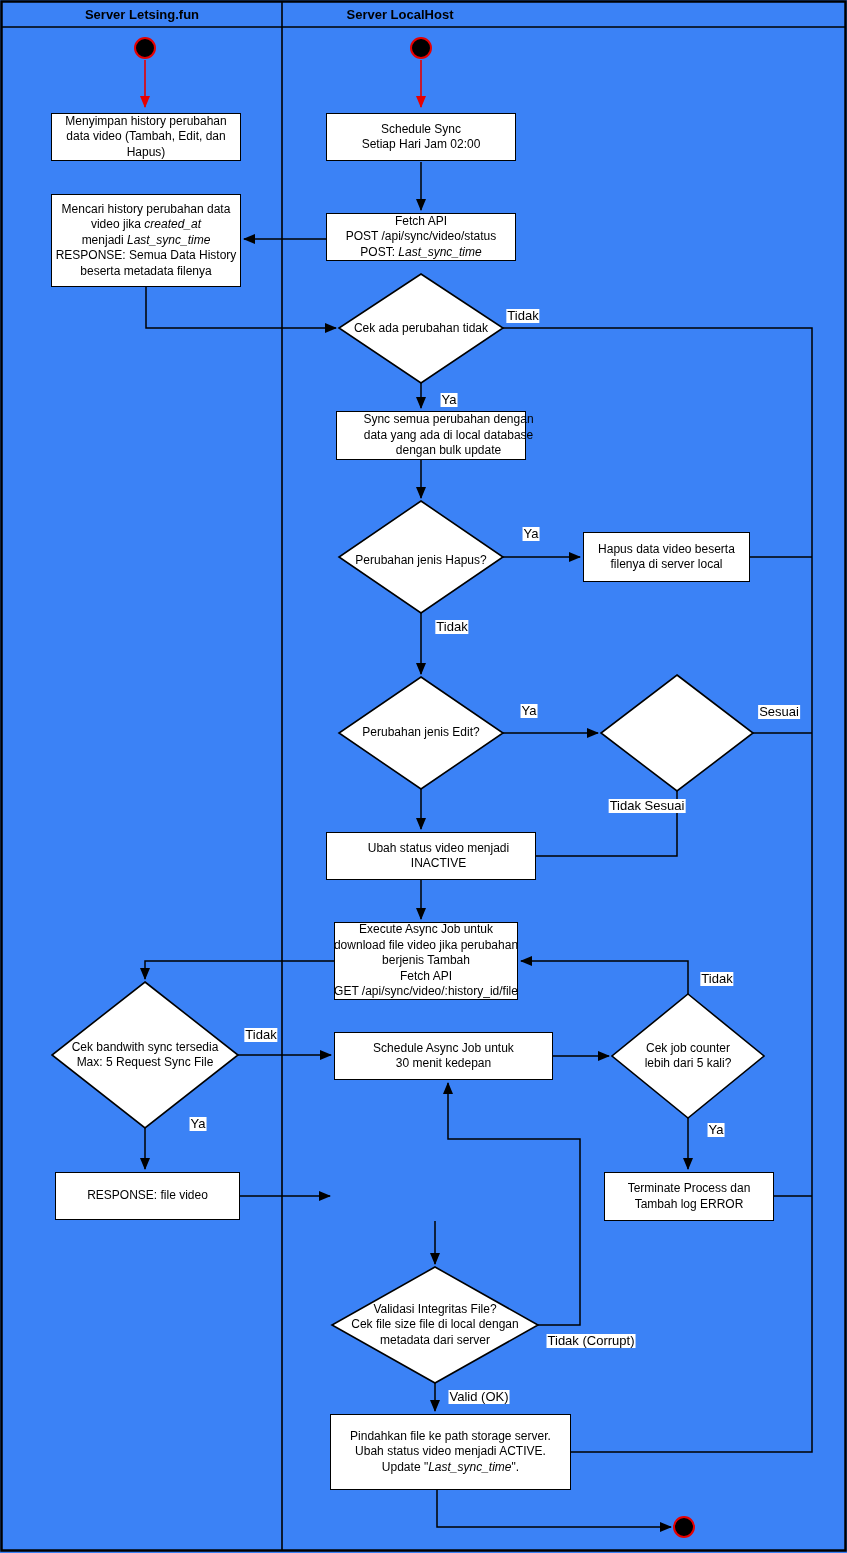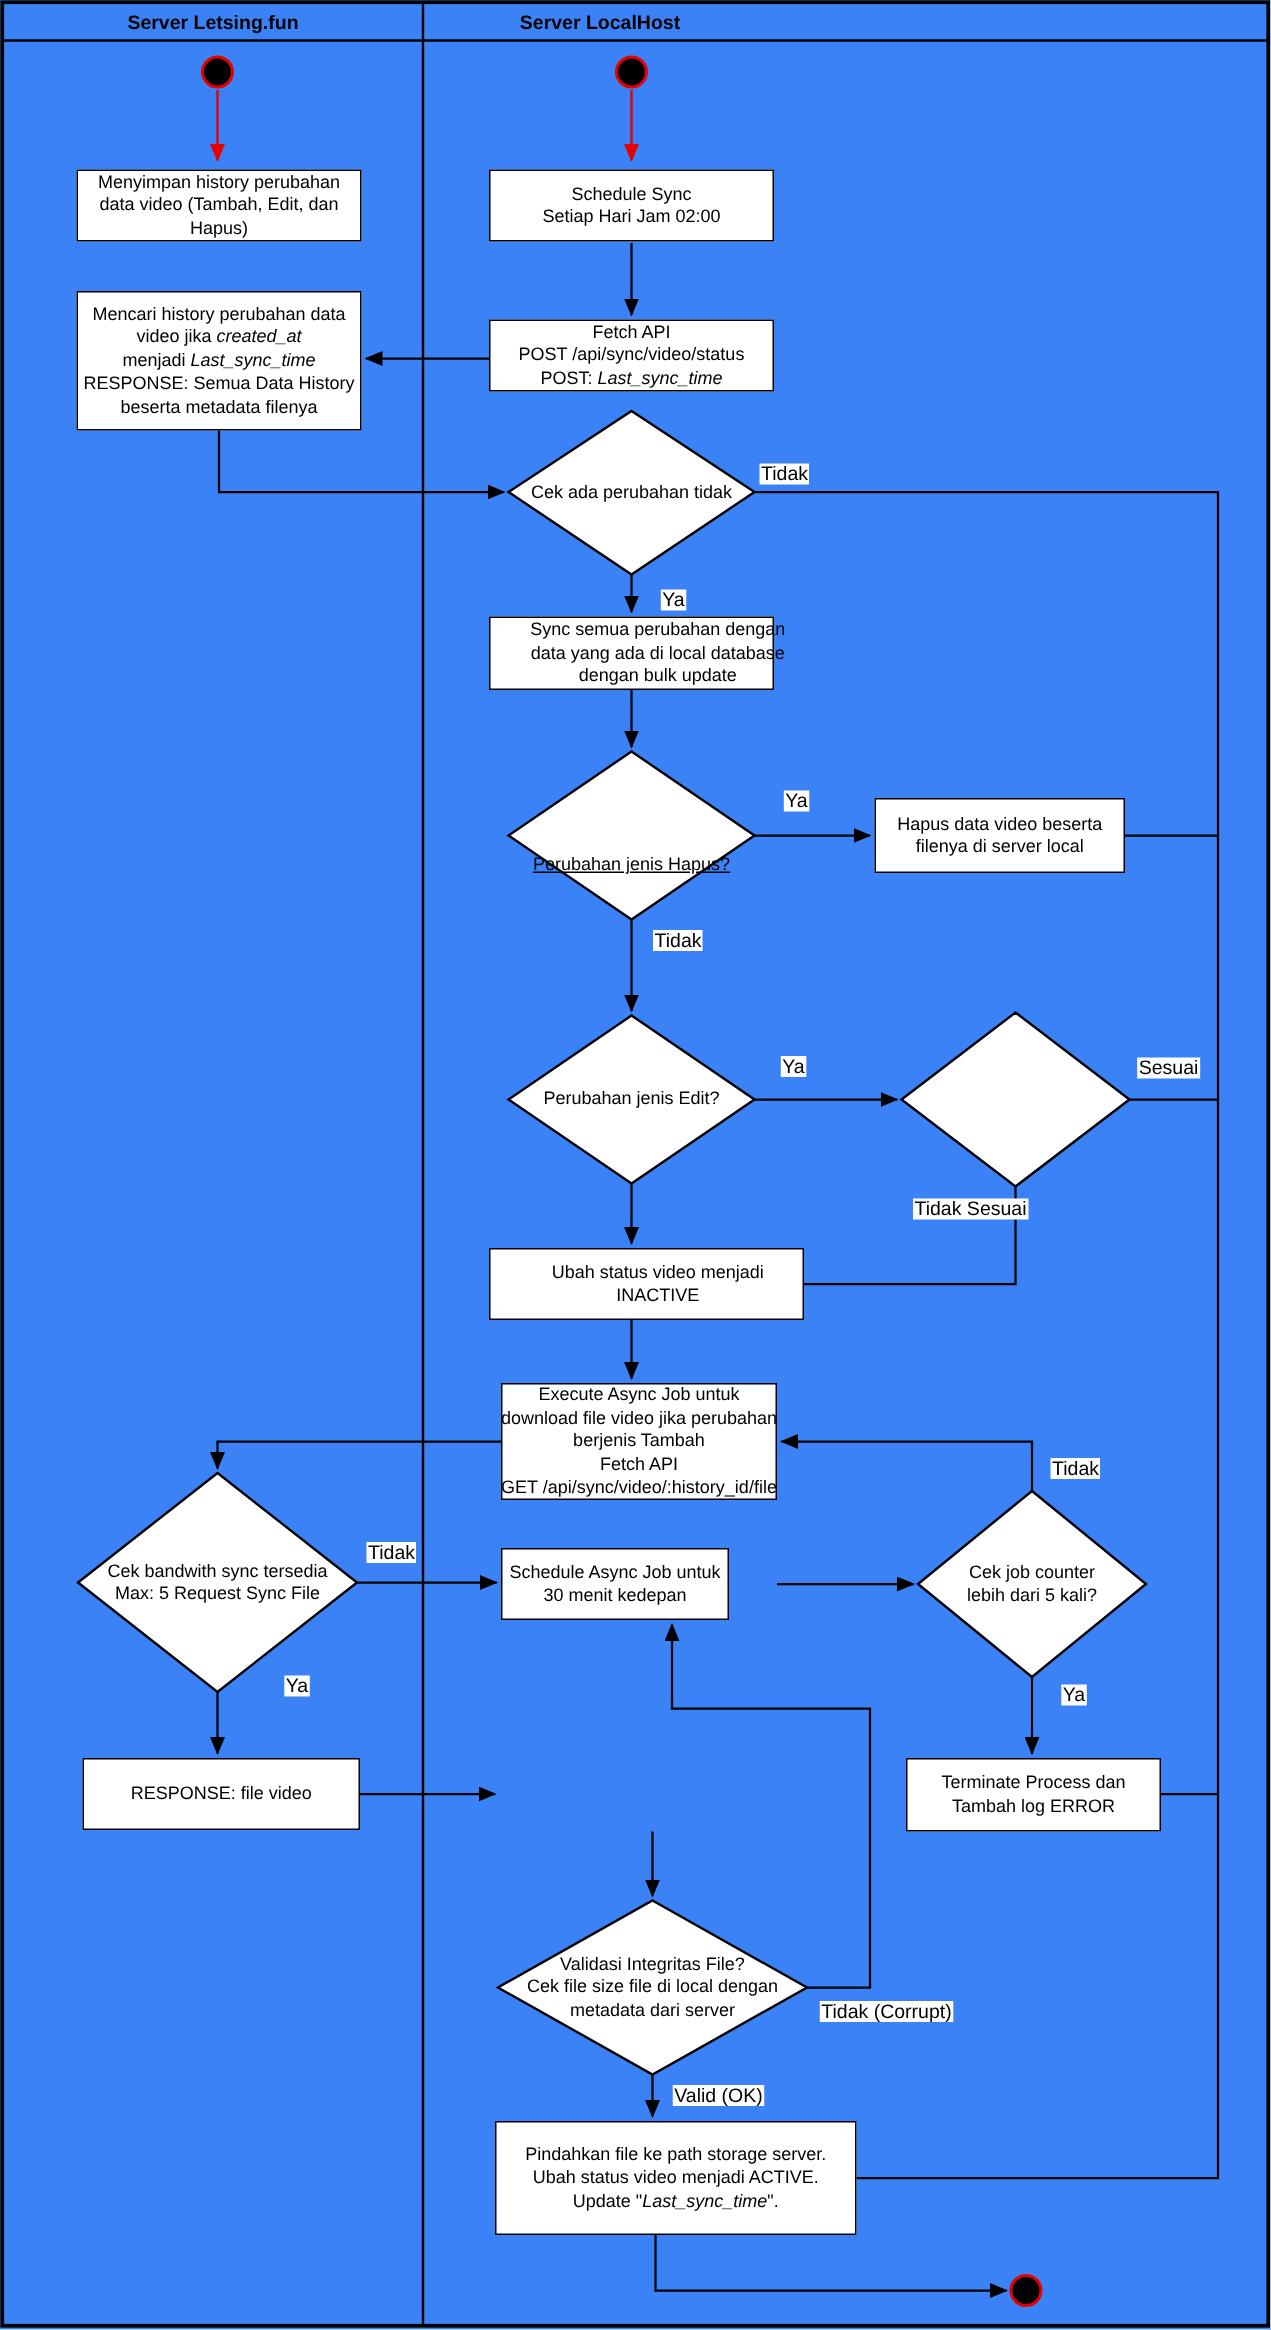--- a/index.html
+++ b/index.html
@@ -106,61 +106,61 @@
     </div>
   <div class="node" style="left:326px;top:113px;width:190px;height:48px;">
       <div><span>Schedule Sync</span></div>
       <div><span>Setiap Hari Jam 02:00</span></div>
     </div>
   <div class="node" style="left:326px;top:213px;width:190px;height:48px;">
       <div><span>Fetch API</span></div>
       <div><span>POST /api/sync/video/status</span></div>
       <div><span>POST: </span><span style="font-style: italic;">Last_sync_time</span></div>
     </div>
-  <div class="node" style="left:326px;top:411px;width:190px;height:49px;padding-left:35px;">
+  <div class="node" style="left:336px;top:411px;width:190px;height:49px;padding-left:35px;">
       <div><span>Sync semua perubahan dengan</span></div>
       <div><span>data yang ada di local database</span></div>
       <div><span>dengan bulk update</span></div>
     </div>
   <div class="node" style="left:583px;top:532px;width:167px;height:50px;">
       <div><span>Hapus data video beserta</span></div>
       <div><span>filenya di server local</span></div>
     </div>
   <div class="node" style="left:326px;top:832px;width:210px;height:48px;padding-left:15px;">
       <div><span>Ubah status video menjadi</span></div>
       <div><span>INACTIVE</span></div>
     </div>
   <div class="node" style="left:334px;top:922px;width:184px;height:78px;">
       <div><span>Execute Async Job untuk</span></div>
       <div><span>download file video jika perubahan</span></div>
       <div><span>berjenis Tambah</span></div>
       <div><span>Fetch API</span></div>
       <div><span>GET /api/sync/video/:history_id/file</span></div>
     </div>
-  <div class="node" style="left:334px;top:1032px;width:152px;height:48px;">
+  <div class="node" style="left:334px;top:1032px;width:219px;height:48px;">
       <div><span>Schedule Async Job untuk</span></div>
       <div><span>30 menit kedepan</span></div>
     </div>
   <div class="node" style="left:55px;top:1172px;width:185px;height:48px;">
       <div><span>RESPONSE: file video</span></div>
     </div>
   <div class="node" style="left:604px;top:1172px;width:170px;height:49px;">
       <div><span>Terminate Process dan</span></div>
       <div><span>Tambah log ERROR</span></div>
     </div>
   <div class="node" style="left:330px;top:1414px;width:241px;height:76px;">
       <div><span>Pindahkan file ke path storage server.</span></div>
       <div><span>Ubah status video menjadi ACTIVE.</span></div>
       <div><span>Update "</span><span style="font-style: italic;">Last_sync_time</span><span>".</span></div>
     </div>
 
   <div class="dlabel" style="left:339px;top:274px;width:164px;height:109px;">
       <div><span>Cek ada perubahan tidak</span></div>
     </div>
-  <div class="dlabel" style="left:339px;top:521px;width:164px;height:112px;text-decoration:underline;">
+  <div class="dlabel" style="left:339px;top:505px;width:164px;height:112px;">
       <div><span>Perubahan jenis Hapus?</span></div>
     </div>
   <div class="dlabel" style="left:339px;top:677px;width:164px;height:112px;">
       <div><span>Perubahan jenis Edit?</span></div>
     </div>
   <div class="dlabel" style="left:52px;top:982px;width:186px;height:146px;">
       <div><span>Cek bandwith sync tersedia</span></div>
       <div><span>Max: 5 Request Sync File</span></div>
     </div>
   <div class="dlabel" style="left:612px;top:994px;width:152px;height:124px;">

